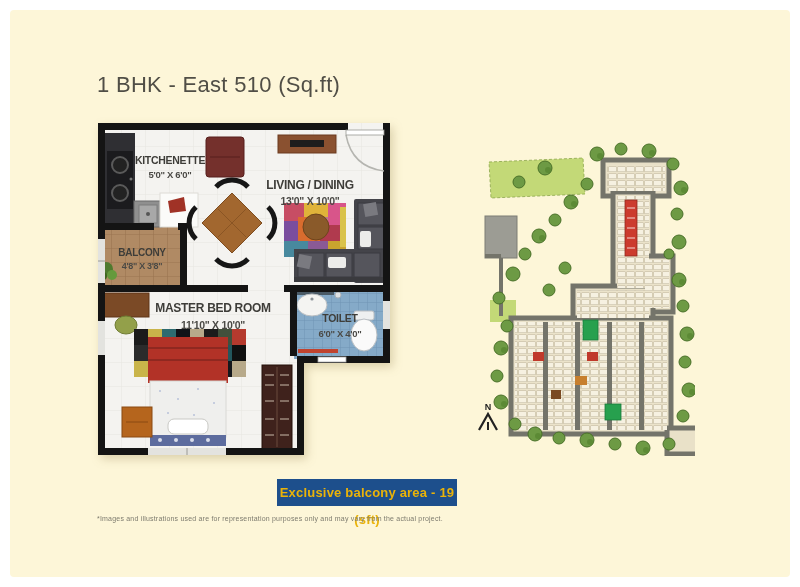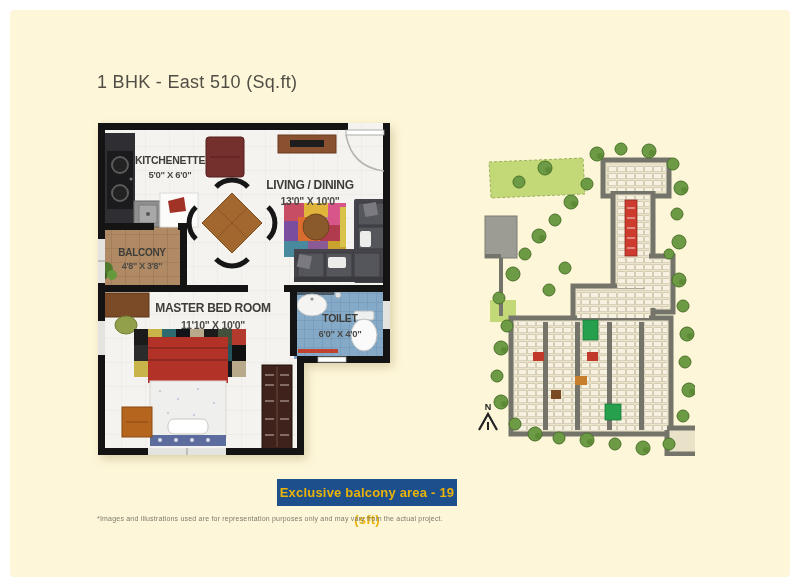--- a/index.html
+++ b/index.html
@@ -6,21 +6,21 @@
   body{
     width:800px;height:587px;background:#ffffff;
     font-family:"Liberation Sans", sans-serif;position:relative;overflow:hidden;
   }
   .panel{
     position:absolute;left:10px;top:10px;width:780px;height:567px;
     background:#FDF6D8;border-radius:4px;
   }
   .page-title{
     position:absolute;left:87px;top:62px;margin:0;
-    font-size:18px;font-weight:normal;color:#504e46;letter-spacing:.3px;
+    font-size:22px;font-weight:normal;color:#504e46;letter-spacing:.3px;
   }
   .floor-plan{
     position:absolute;left:88px;top:113px;width:292px;height:332px;
     filter:drop-shadow(3px 4px 5px rgba(120,100,40,.25));
   }
   .site-plan{
     position:absolute;left:445px;top:128px;width:240px;height:318px;
   }
   .badge{
     position:absolute;top:469px;height:27px;line-height:27px;

